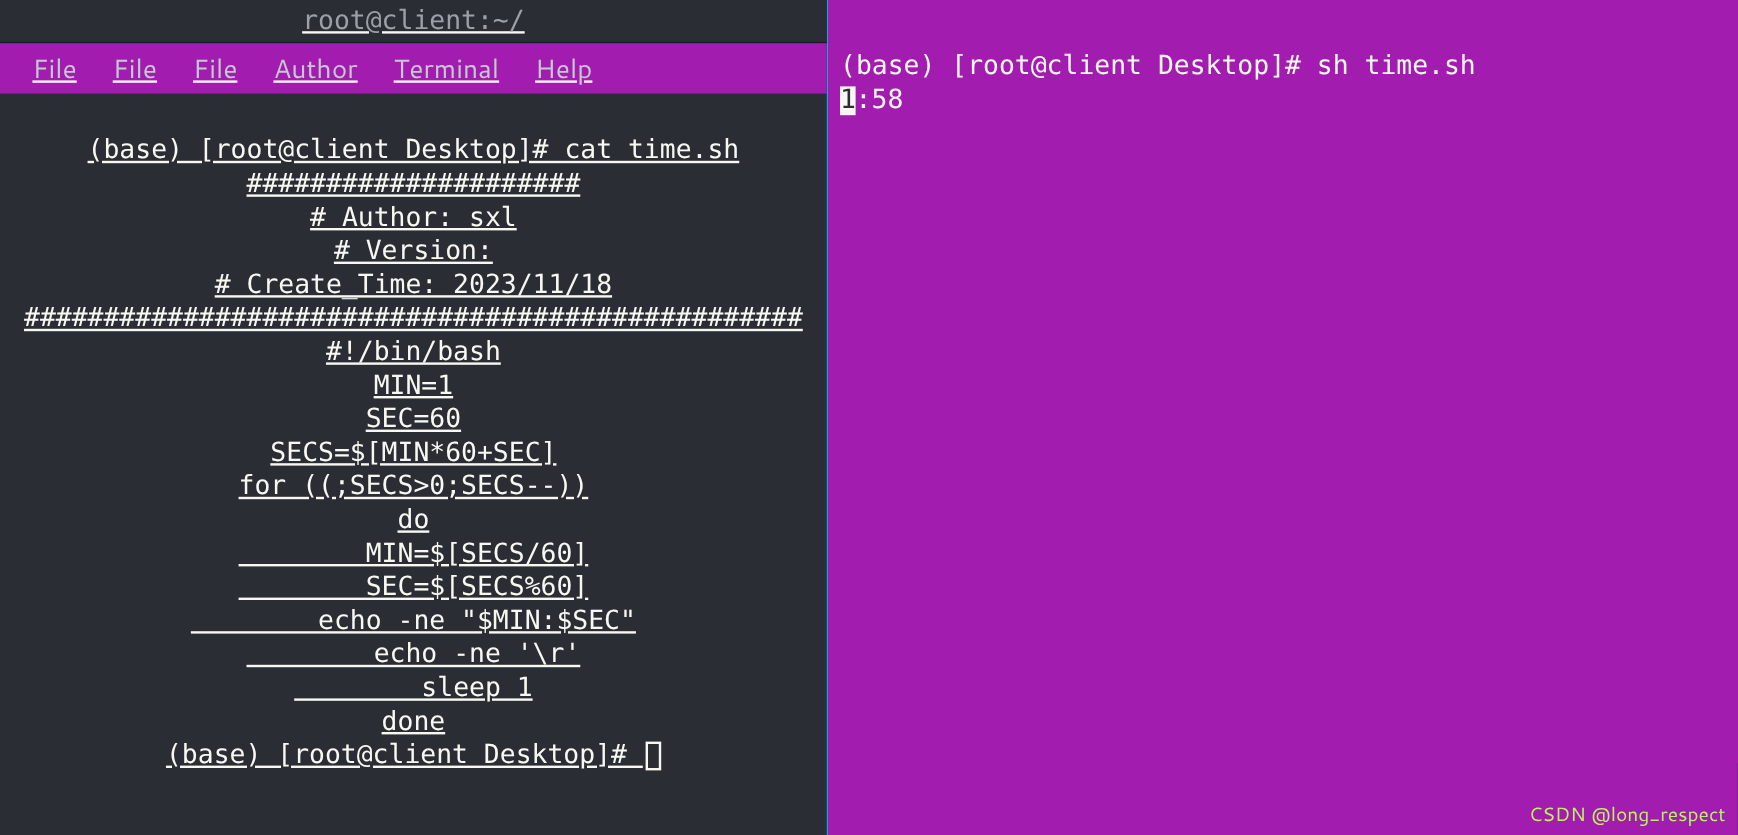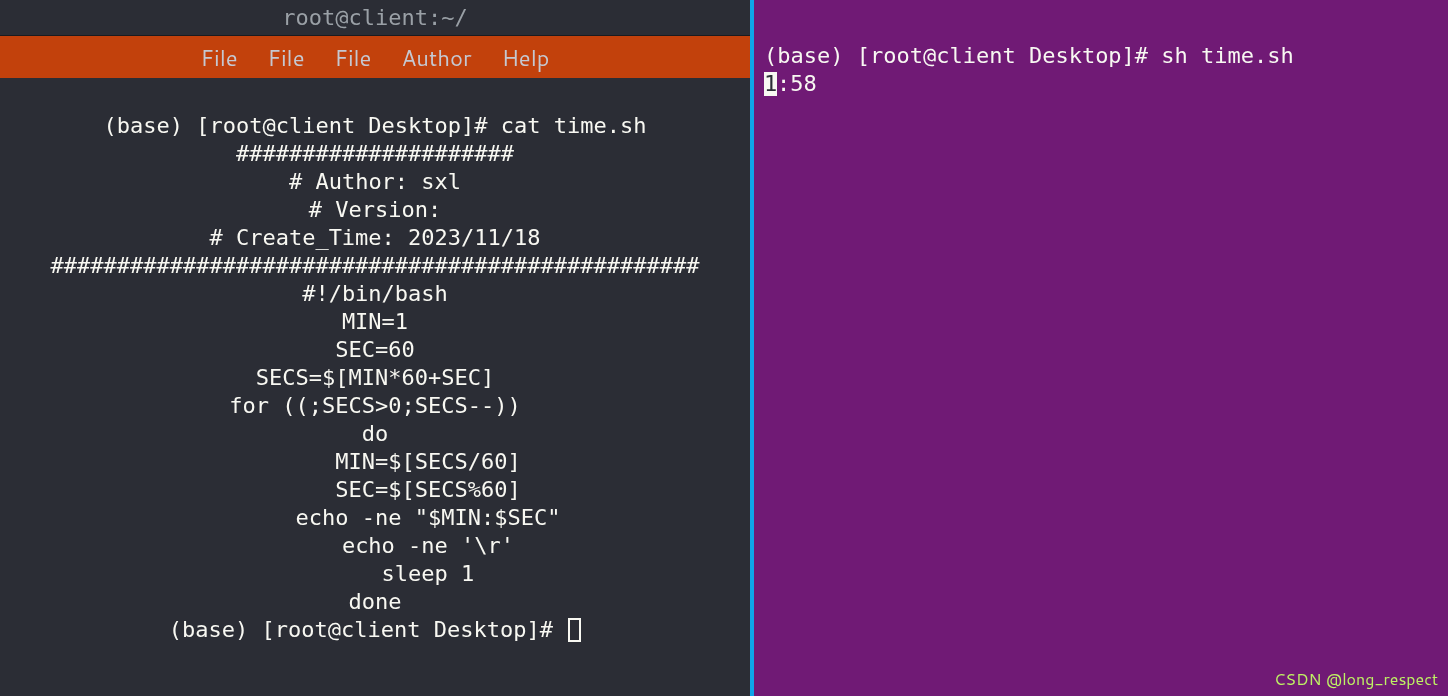--- a/index.html
+++ b/index.html
@@ -11,52 +11,52 @@
       width: 1448px;
       height: 696px;
       background: #2b2d35;
       font-family: 'DejaVu Sans Mono', 'Liberation Mono', monospace;
       color: #f8f8f2;
       overflow: hidden;
       position: relative;
       display: flex;
     }
     .left-panel {
-      width: 754px;
+      width: 690px;
       height: 100%;
       background: #2b2d35;
-      border-right: 4px solid #0ea5e9;
+      border-right: 1px solid #0ea5e9;
       position: relative;
+      text-decoration: underline;
     }
     .right-panel {
       flex: 1;
       height: 100%;
-      background: #701a75;
+      background: #a21caf;
       position: relative;
     }
     .title-bar {
       height: 36px;
       background: #2b2d35;
       display: flex;
       align-items: center;
       justify-content: center;
       border-bottom: 1px solid #1a1b20;
     }
     .title-text {
       color: #9aa0a6;
       font-size: 22px;
       font-weight: 500;
     }
     .menu-bar {
       height: 42px;
-      background: #c2410c;
+      background: #a21caf;
       display: flex;
       align-items: center;
       padding: 0 12px;
-      justify-content: center;
     }
     .menu-item {
       color: #c5c8d1;
       font-size: 22px;
       padding: 4px 15px;
       cursor: pointer;
       font-family: Cantarell, 'DejaVu Sans', sans-serif;
     }
     .terminal-content {
       padding: 6px 6px;
@@ -105,20 +105,21 @@
 
 <div class="left-panel">
   <div class="title-bar">
     <span class="title-text">root@client:~/</span>
   </div>
   <div class="menu-bar">
     <span class="menu-item">File</span>
     <span class="menu-item">File</span>
     <span class="menu-item">File</span>
     <span class="menu-item">Author</span>
+    <span class="menu-item">Terminal</span>
     <span class="menu-item">Help</span>
   </div>
   <div class="terminal-content">
 <span>(base) [root@client Desktop]# cat time.sh</span>
 <span>#####################</span>
 <span># Author: sxl</span>
 <span># Version:</span>
 <span># Create_Time: 2023/11/18</span>
 <span>#################################################</span>
 <span>#!/bin/bash</span>

